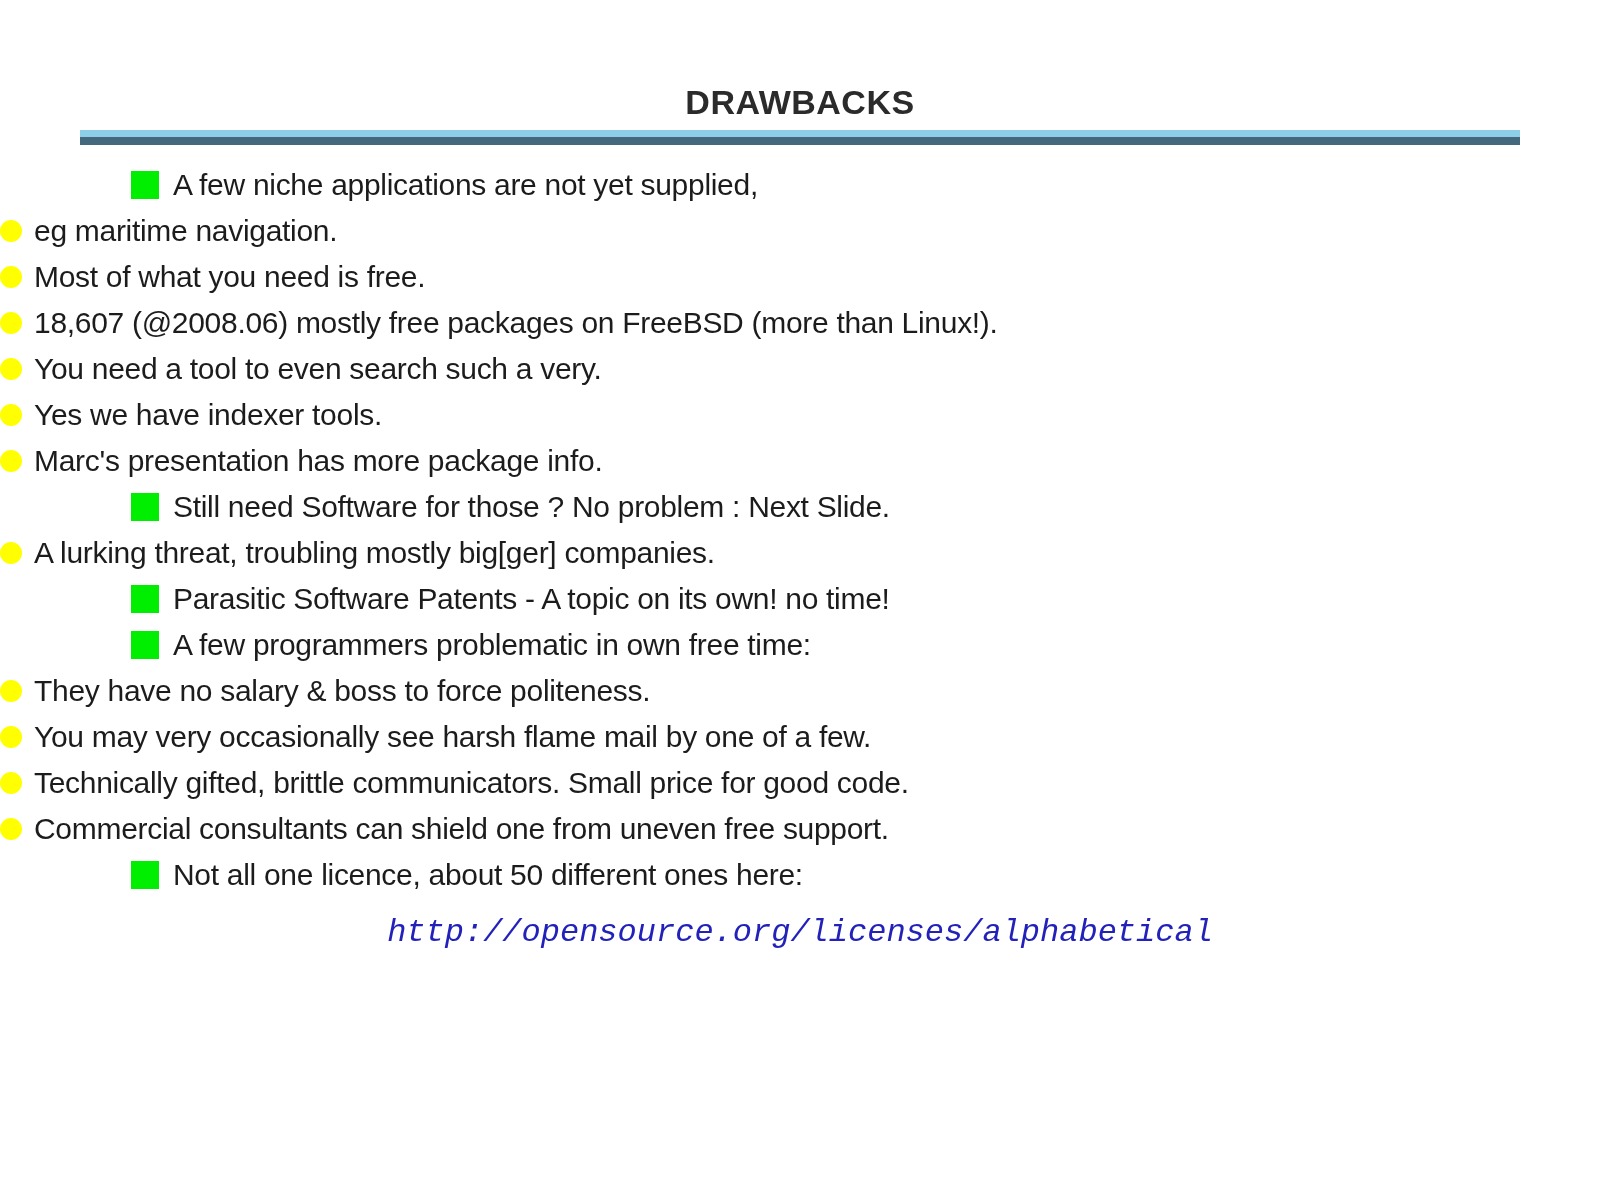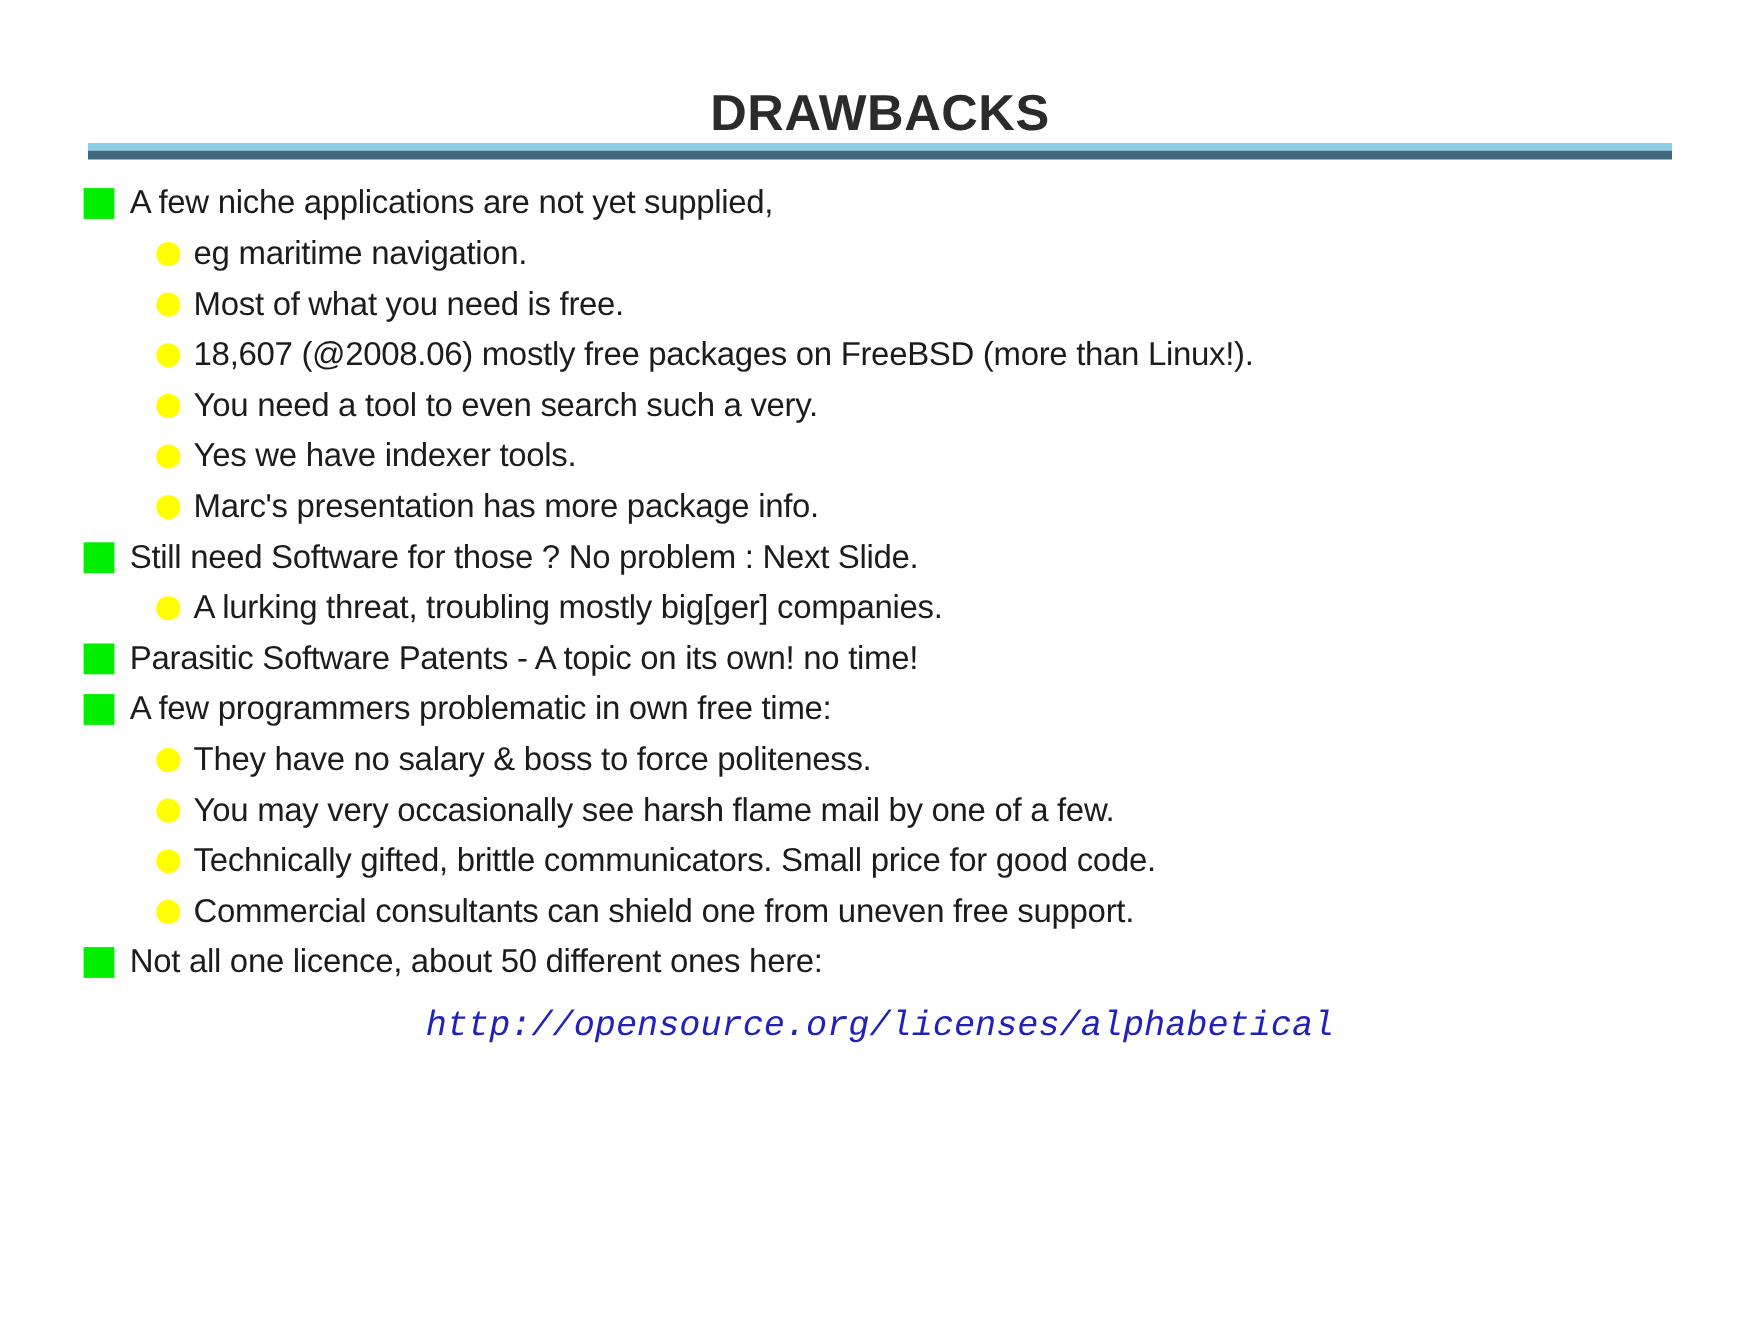--- a/index.html
+++ b/index.html
@@ -17,47 +17,47 @@
     width: 1600px; height: 1200px;
     background: #ffffff;
     font-family: "Liberation Sans", sans-serif;
     overflow: hidden;
   }
   .slide { width: 1600px; height: 1200px; position: relative; }
   .title {
     margin: 0;
     padding-top: 82px;
     text-align: center;
-    font-size: 46px;
+    font-size: 34px;
     line-height: 40px;
     font-weight: bold;
     color: var(--title);
     letter-spacing: 0.5px;
   }
   .rule { margin: 8px 80px 0 80px; font-size: 0; }
   .rule-light { height: 7px; background: var(--rule-light); }
   .rule-dark  { height: 8px; background: var(--rule-dark); }
   .content { margin-top: 17px; }
   .item {
     display: flex;
     align-items: center;
     height: 46px;
     font-size: 30px;
     letter-spacing: -0.3px;
     color: var(--text);
     white-space: nowrap;
   }
-  .lvl1 { padding-left: 76px; }
+  .lvl1 { padding-left: 115px; margin-left: 16px; }
   .lvl1 > .bullet {
     width: 28px; height: 28px;
     background: var(--square);
     margin-right: 14px;
     flex: none;
   }
-  .lvl2 { padding-left: 142px; }
+  .lvl2 { }
   .lvl2 > .bullet {
     width: 22px; height: 22px;
     border-radius: 50%;
     background: var(--circle);
     margin-right: 12px;
     flex: none;
   }
   .link-row {
     margin-top: 12px;
     text-align: center;

